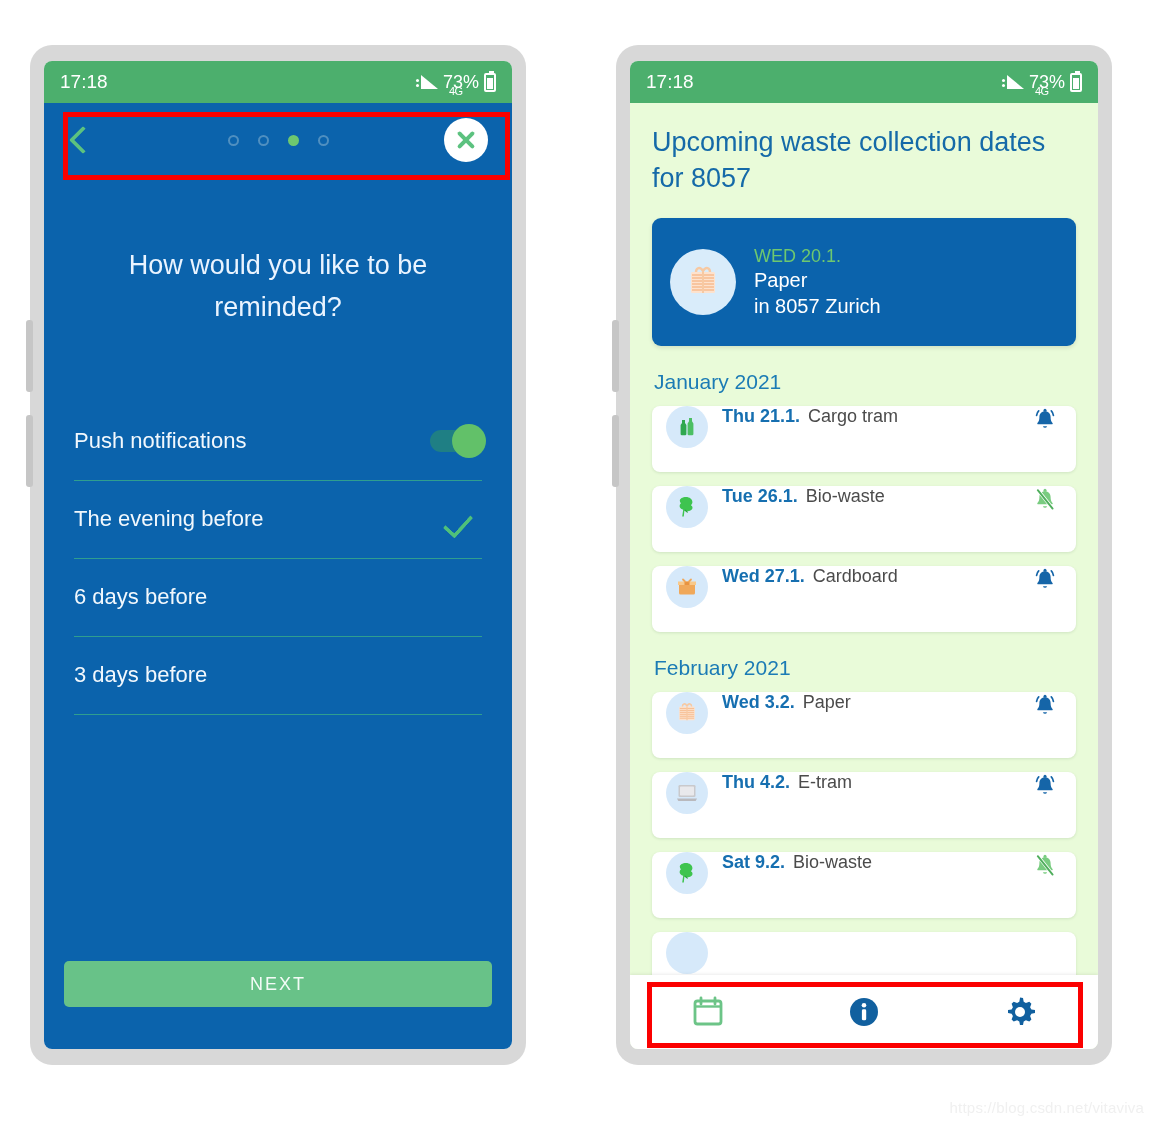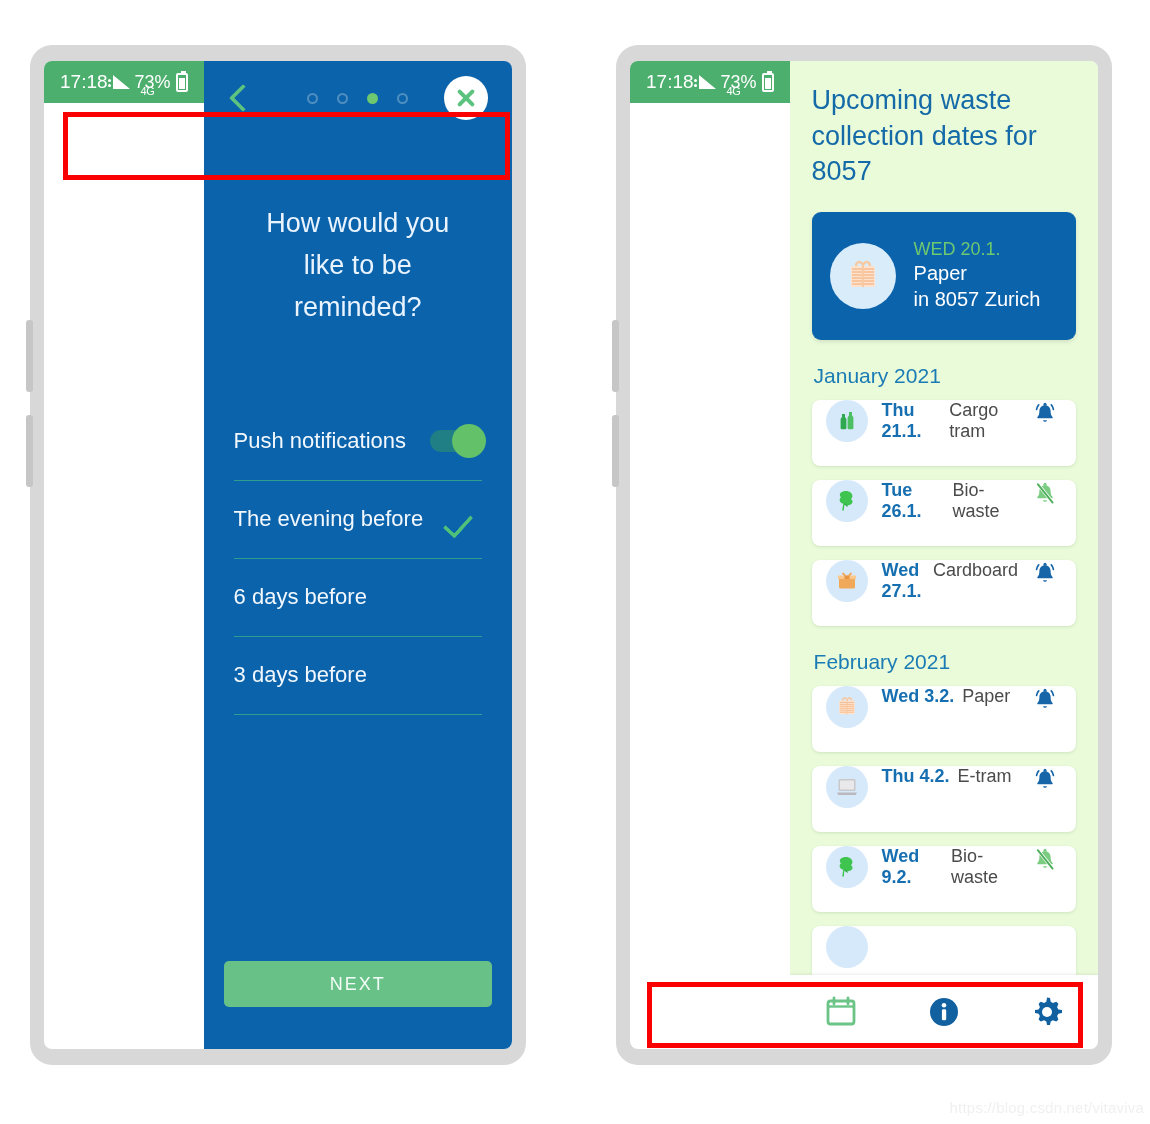--- a/index.html
+++ b/index.html
@@ -11,21 +11,21 @@
   }
   .stage { position: relative; width: 1150px; height: 1124px; background:#ffffff; }
 
   
   .phone { position: absolute; background: #d8d8d8; border-radius: 22px; }
   .phone-a { left: 30px; top: 45px; width: 496px; height: 1020px; }
   .phone-b { left: 616px; top: 45px; width: 496px; height: 1020px; }
   .screen {
     position: absolute; left: 14px; top: 16px; right: 14px; bottom: 16px;
     border-radius: 8px; overflow: hidden; background:#fff;
-    display: flex; flex-direction: row;
+    display: flex; flex-direction: column;
   }
   .side-btn { position: absolute; left: -4px; width: 7px; background: #c6c6c6; border-radius: 3px; }
   .side-btn.b1 { top: 275px; height: 72px; }
   .side-btn.b2 { top: 370px; height: 72px; }
 
   
   .statusbar {
     height: 42px; background: #4caf6d; color: #fff;
     display: flex; align-items: center; justify-content: space-between;
     padding: 0 16px; font-size: 19px; flex: 0 0 auto;
@@ -415,21 +415,21 @@
           </div>
 
           <div class="item-card">
             <span class="item-ico">
               <svg width="26" height="26" viewBox="0 0 26 26" aria-hidden="true">
                 <path d="M12 3c3.6 0 6.4 2.3 6.4 5.1 0 1.2-.6 2.3-1.5 3.1 1 .6 1.6 1.5 1.6 2.6 0 2-2.3 3.5-5.3 3.5-1.1 0-2-.2-2.8-.5l-.6 5.6H8.2l1-6.7C7 15 5.6 13.6 5.6 11.9c0-1 .5-1.9 1.3-2.6C6.2 8.6 5.8 7.7 5.8 6.8 5.8 4.7 8.5 3 12 3z" fill="#3ec44f"></path>
                 <path d="M11 15.5l2.8 2.3-.3 1.1-2.8-2.2z" fill="#2aa23c"></path>
               </svg>
             </span>
             <span class="item-txt">
-              <span class="item-date">Wed 9.2.</span>
+              <span class="item-date">Sat 9.2.</span>
               <span class="item-type">Bio-waste</span>
             </span>
             <span class="bell">
               <svg width="26" height="28" viewBox="0 0 26 28" aria-hidden="true">
                 <path d="M13 5.2c-3.4 0-5.6 2.5-5.6 5.8 0 4-1.3 5.1-2 6 -.4.6 0 1.3.7 1.3h13.8c.7 0 1.1-.7.7-1.3 -.7-.9-2-2-2-6 0-3.3-2.2-5.8-5.6-5.8z" fill="#79cc80"></path>
                 <circle cx="13" cy="4.3" r="1.5" fill="#79cc80"></circle>
                 <path d="M10.9 20.2a2.2 2.2 0 0 0 4.2 0z" fill="#79cc80"></path>
                 <line x1="5.5" y1="3.5" x2="21" y2="23" stroke="#ffffff" stroke-width="3.4"></line>
                 <line x1="5.8" y1="4.2" x2="20.6" y2="22.6" stroke="#4fae5c" stroke-width="1.9" stroke-linecap="round"></line>
               </svg>

